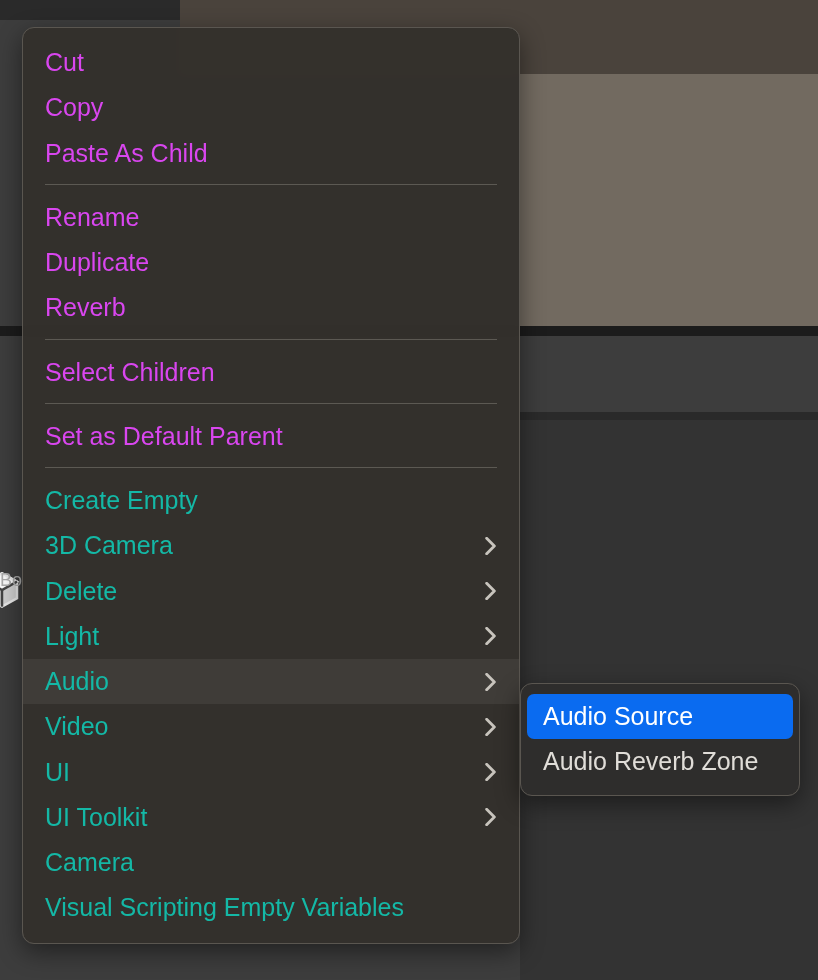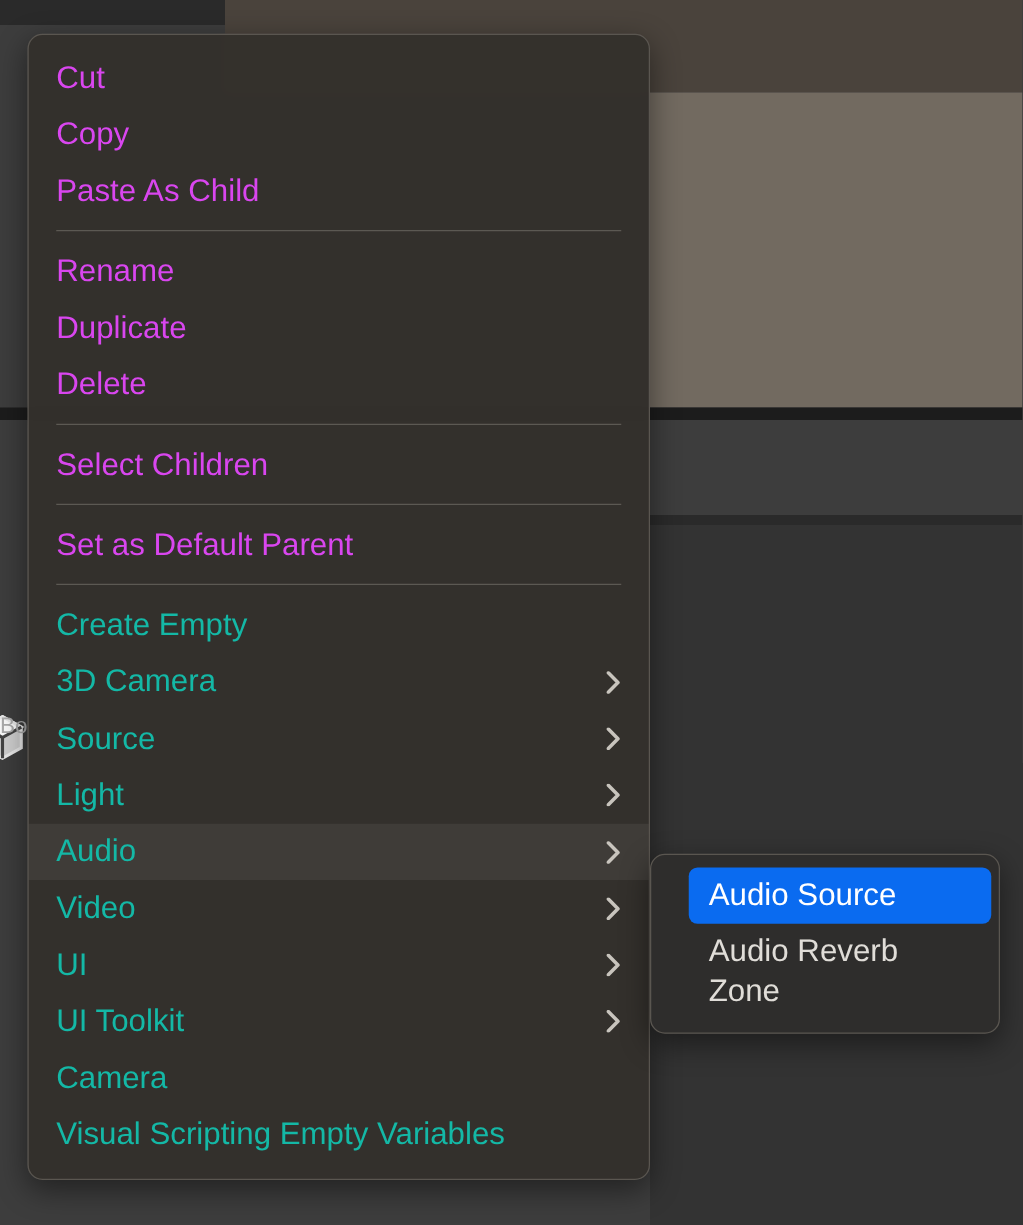--- a/index.html
+++ b/index.html
@@ -146,21 +146,20 @@
       box-shadow: 0 8px 24px rgba(0,0,0,0.45);
       padding: 10px 6px;
     }
     .submenu-item {
       padding: 7px 16px;
       font-size: 25px;
       color: #e0ddd8;
       border-radius: 7px;
       cursor: default;
       line-height: 1.25;
-      margin-left: 24px;
     }
     .submenu-item.selected {
       background: #0a6bf0;
       color: #ffffff;
     }
   </style>
 </head>
 <body>
 
 <div class="bg-top-left"></div>
@@ -192,44 +191,44 @@
       <span>Paste As Child</span>
     </div>
     <div class="menu-separator"></div>
     <div class="menu-item disabled">
       <span>Rename</span>
     </div>
     <div class="menu-item disabled">
       <span>Duplicate</span>
     </div>
     <div class="menu-item disabled">
+      <span>Reverb</span>
+    </div>
+    <div class="menu-separator"></div>
+    <div class="menu-item disabled">
+      <span>Select Children</span>
+    </div>
+    <div class="menu-separator"></div>
+    <div class="menu-item disabled">
+      <span>Set as Default Parent</span>
+    </div>
+    <div class="menu-separator"></div>
+    <div class="menu-item">
+      <span>Create Empty</span>
+    </div>
+    <div class="menu-item">
+      <span>3D Camera</span>
+      <span class="chevron">
+        <svg viewBox="0 0 8 14">
+          <path d="M1 1 L7 7 L1 13" stroke="#c8c4bd" stroke-width="2.2" fill="none" stroke-linecap="round" stroke-linejoin="round"></path>
+        </svg>
+      </span>
+    </div>
+    <div class="menu-item">
       <span>Delete</span>
-    </div>
-    <div class="menu-separator"></div>
-    <div class="menu-item disabled">
-      <span>Select Children</span>
-    </div>
-    <div class="menu-separator"></div>
-    <div class="menu-item disabled">
-      <span>Set as Default Parent</span>
-    </div>
-    <div class="menu-separator"></div>
-    <div class="menu-item">
-      <span>Create Empty</span>
-    </div>
-    <div class="menu-item">
-      <span>3D Camera</span>
-      <span class="chevron">
-        <svg viewBox="0 0 8 14">
-          <path d="M1 1 L7 7 L1 13" stroke="#c8c4bd" stroke-width="2.2" fill="none" stroke-linecap="round" stroke-linejoin="round"></path>
-        </svg>
-      </span>
-    </div>
-    <div class="menu-item">
-      <span>Source</span>
       <span class="chevron">
         <svg viewBox="0 0 8 14">
           <path d="M1 1 L7 7 L1 13" stroke="#c8c4bd" stroke-width="2.2" fill="none" stroke-linecap="round" stroke-linejoin="round"></path>
         </svg>
       </span>
     </div>
     <div class="menu-item">
       <span>Light</span>
       <span class="chevron">
         <svg viewBox="0 0 8 14">

